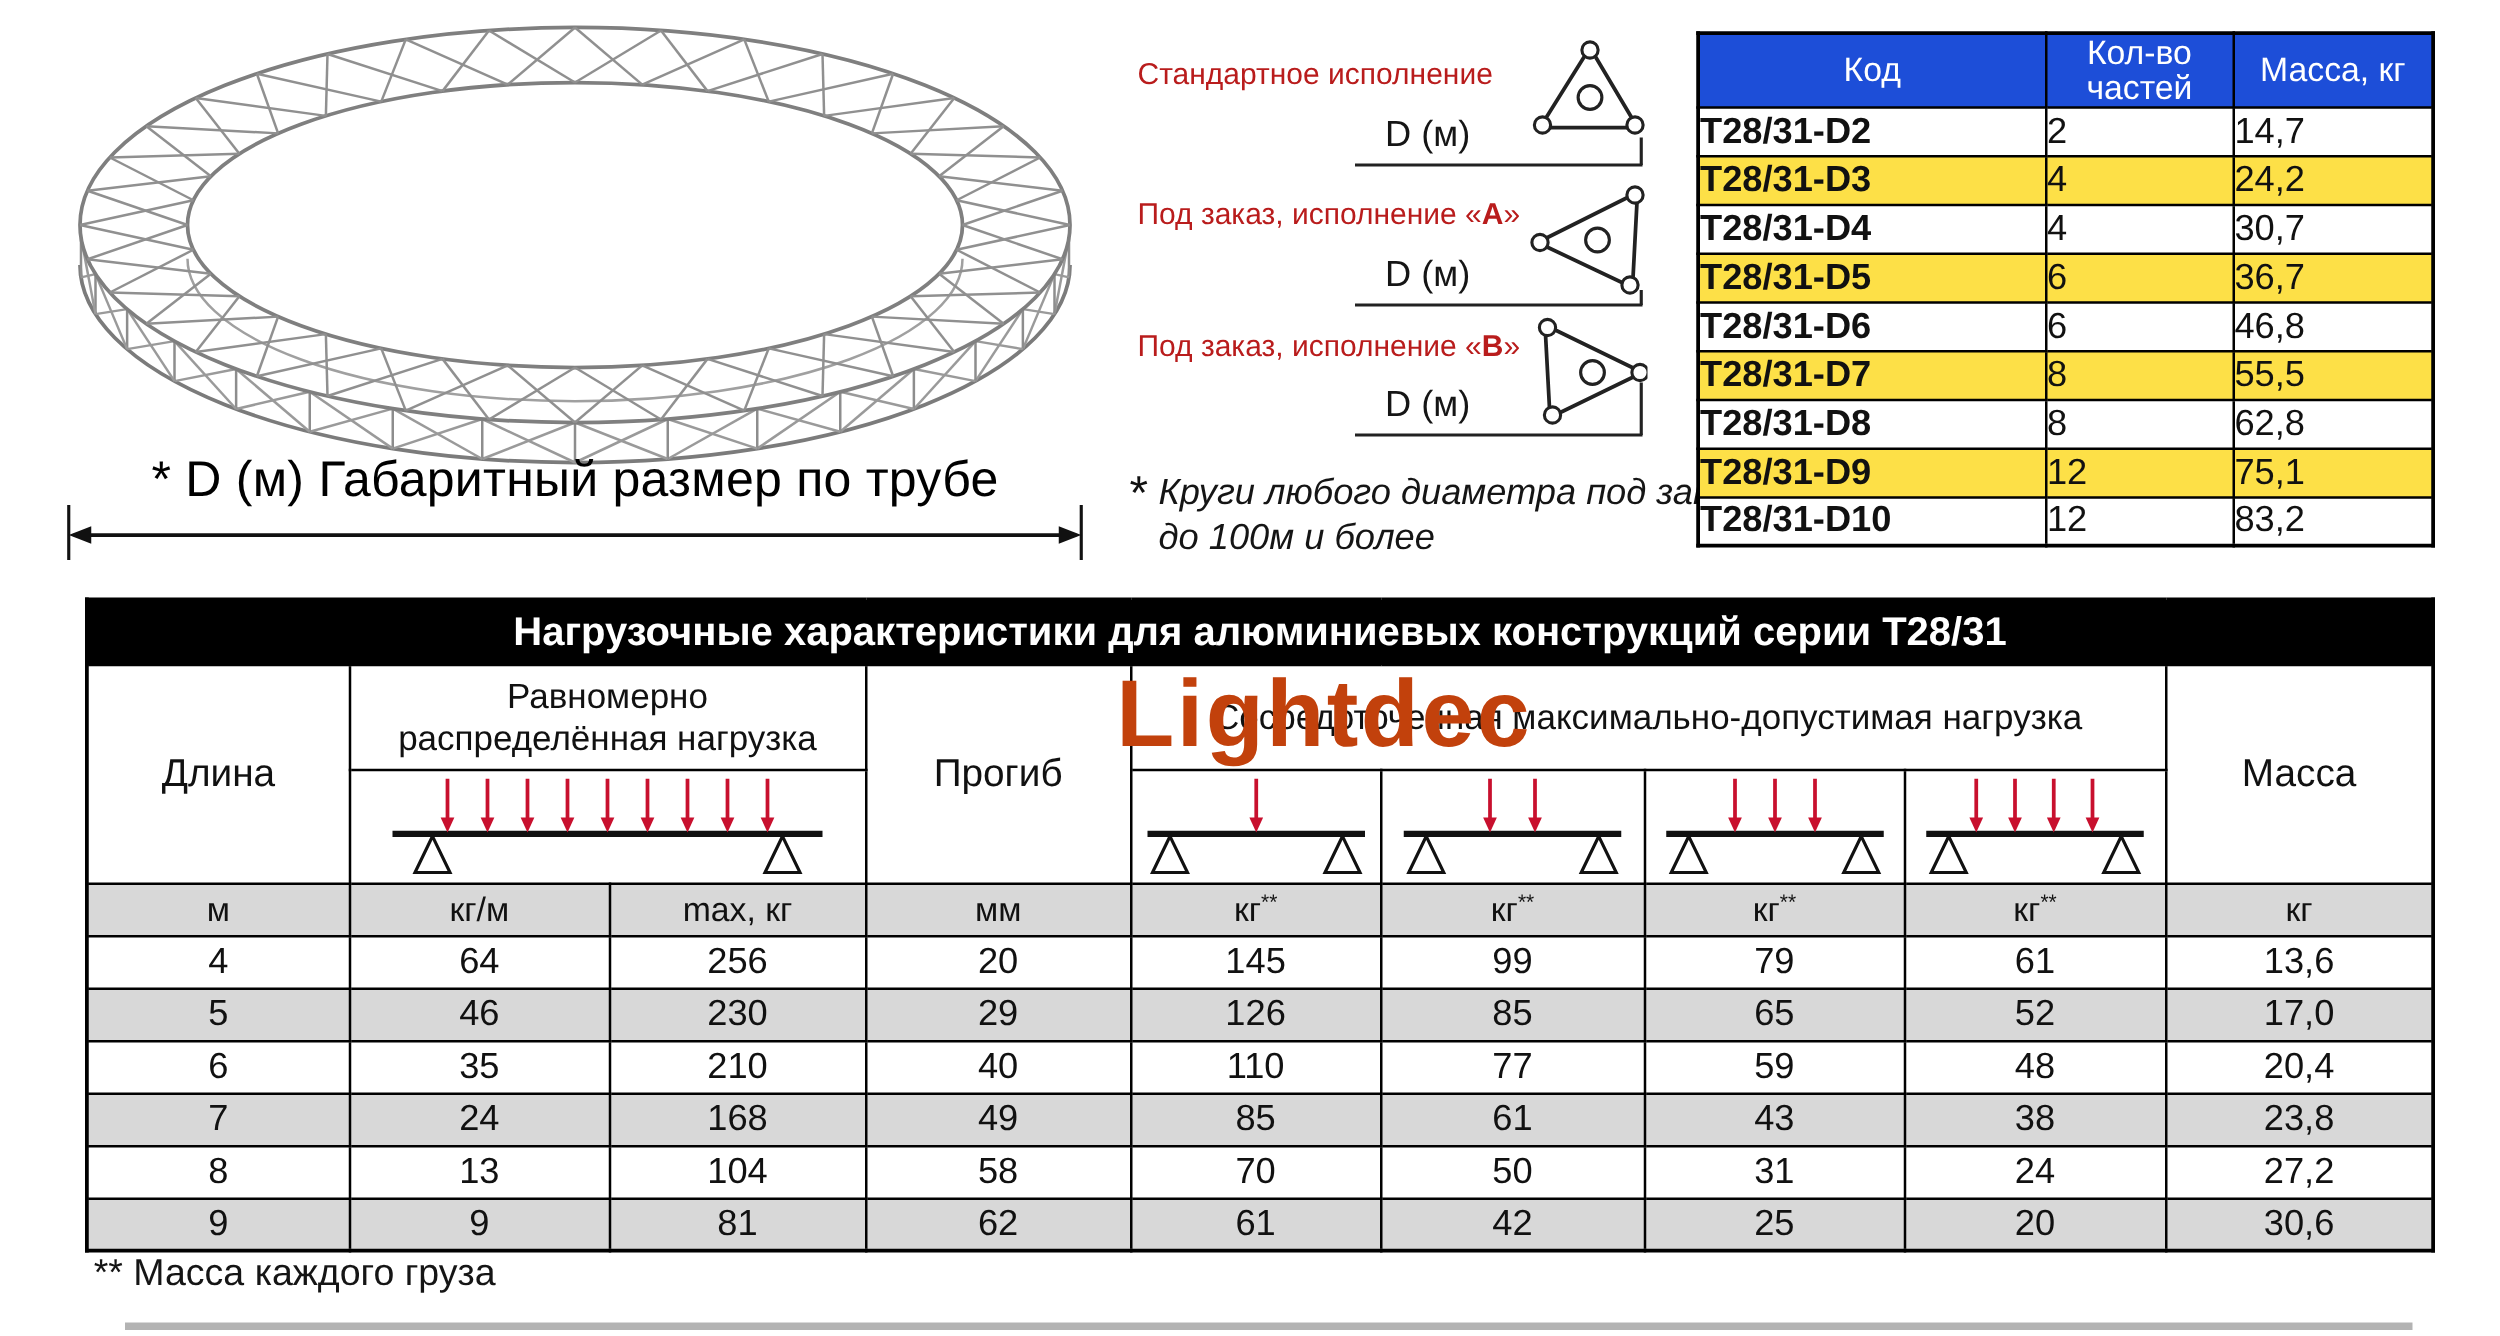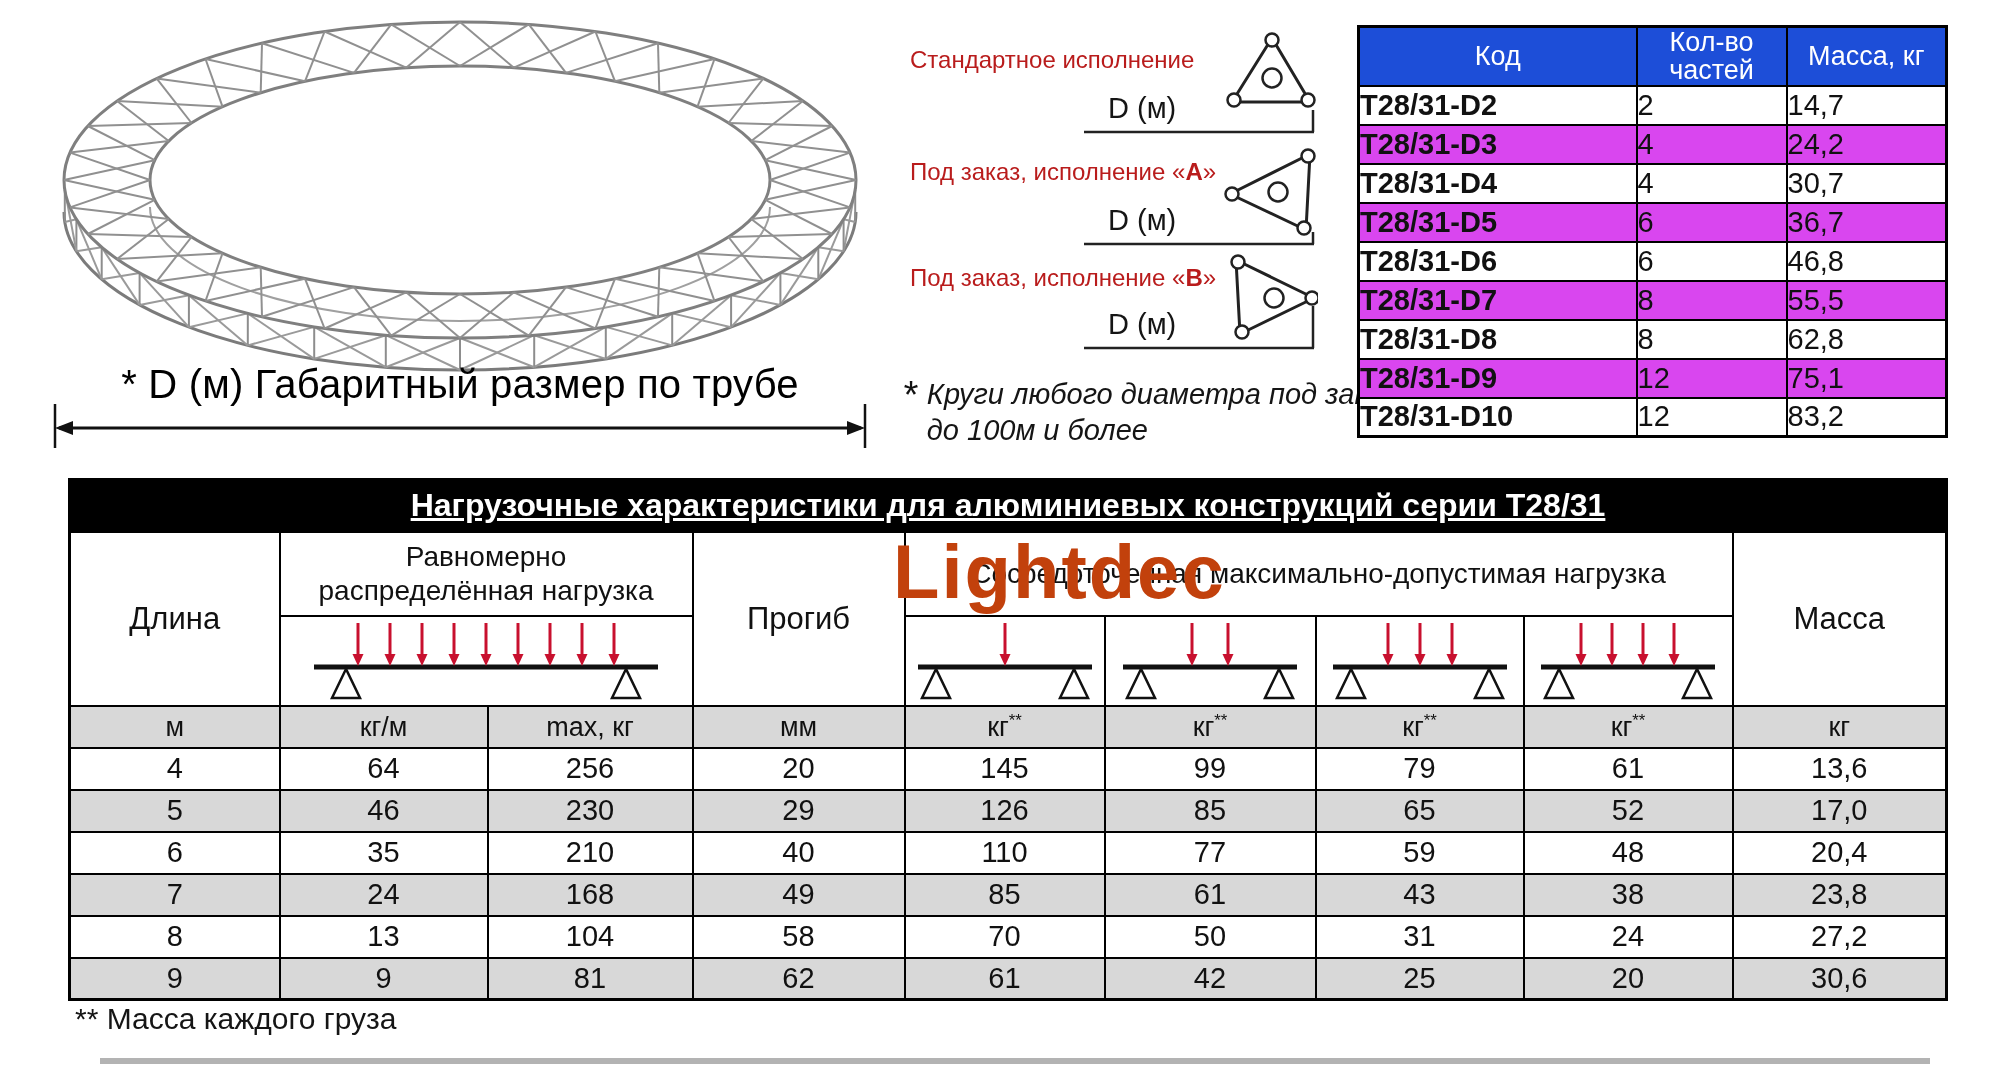--- a/index.html
+++ b/index.html
@@ -36,32 +36,32 @@
   #parts-table th {
     background:#1d4ed8; color:#fff; font-weight:normal; font-size:27px;
     height:56px; text-align:center; vertical-align:middle;
     white-space:pre-line; line-height:1.05; border:2px solid #000;
   }
   #parts-table td {
     border:2px solid #000; text-align:left; vertical-align:middle;
     font-size:29px; height:39px; background:#fff;
   }
   #parts-table td.code { font-weight:bold; }
-  #parts-table tr.alt td { background:#d946ef; }
+  #parts-table tr.alt td { background:#fde047; }
 
   
   #load-table {
     left:68px; top:478px; width:1877px; position:absolute;
     border-collapse:collapse; table-layout:fixed; border:3px solid #000;
   }
   #load-table th, #load-table td {
     border:2px solid #000; text-align:center; vertical-align:middle; background:#fff;
   }
   #load-table th.title-cell {
-    background:#000; color:#fff; font-weight:bold; font-size:32px; height:52px;text-decoration:underline;
+    background:#000; color:#fff; font-weight:bold; font-size:32px; height:52px;
   }
   #load-table .hdr { font-size:31px; font-weight:normal; }
   #load-table .grp { font-size:28px; font-weight:normal; white-space:pre-line; line-height:1.2; height:84px; }
   #load-table .diag { height:82px; }
   #load-table tr.units td { background:#d8d8d8; font-size:27px; height:42px; }
   #load-table tr.units sup { font-size:0.62em; }
   #load-table tr.data td { font-size:29px; height:42px; }
   #load-table tr.data.alt td { background:#d8d8d8; }
 
   #footnote { left:75px; top:1002px; font-size:30px; color:#151515; }

